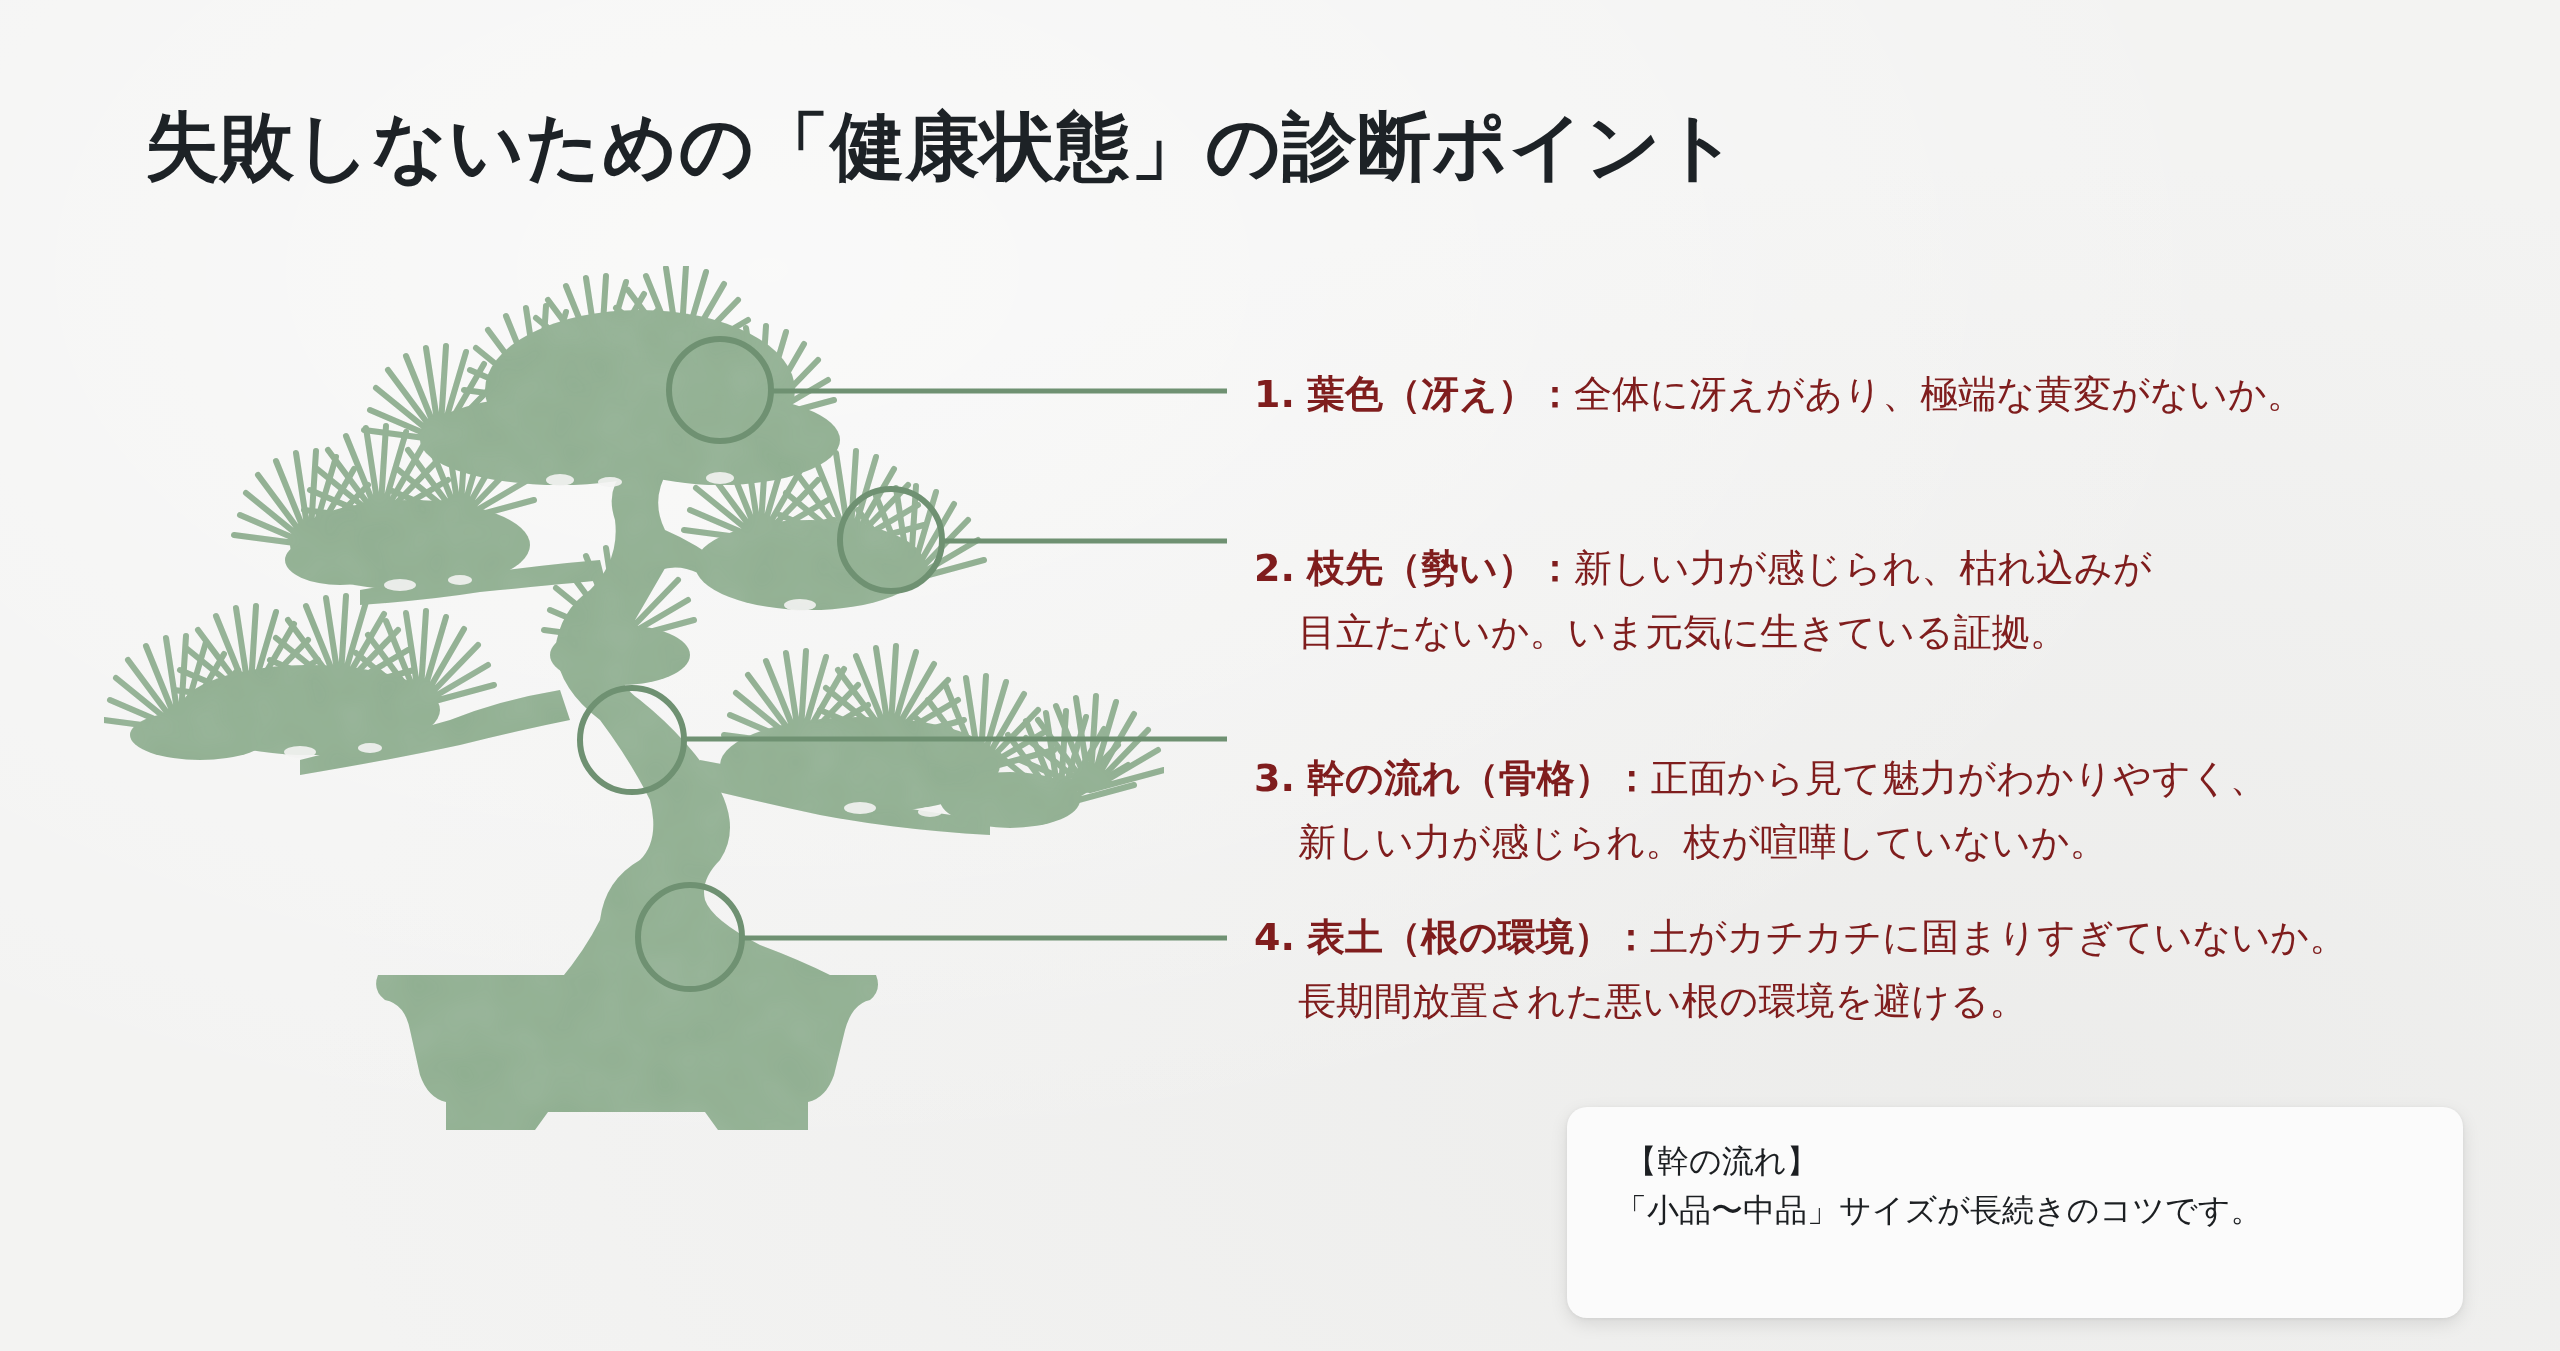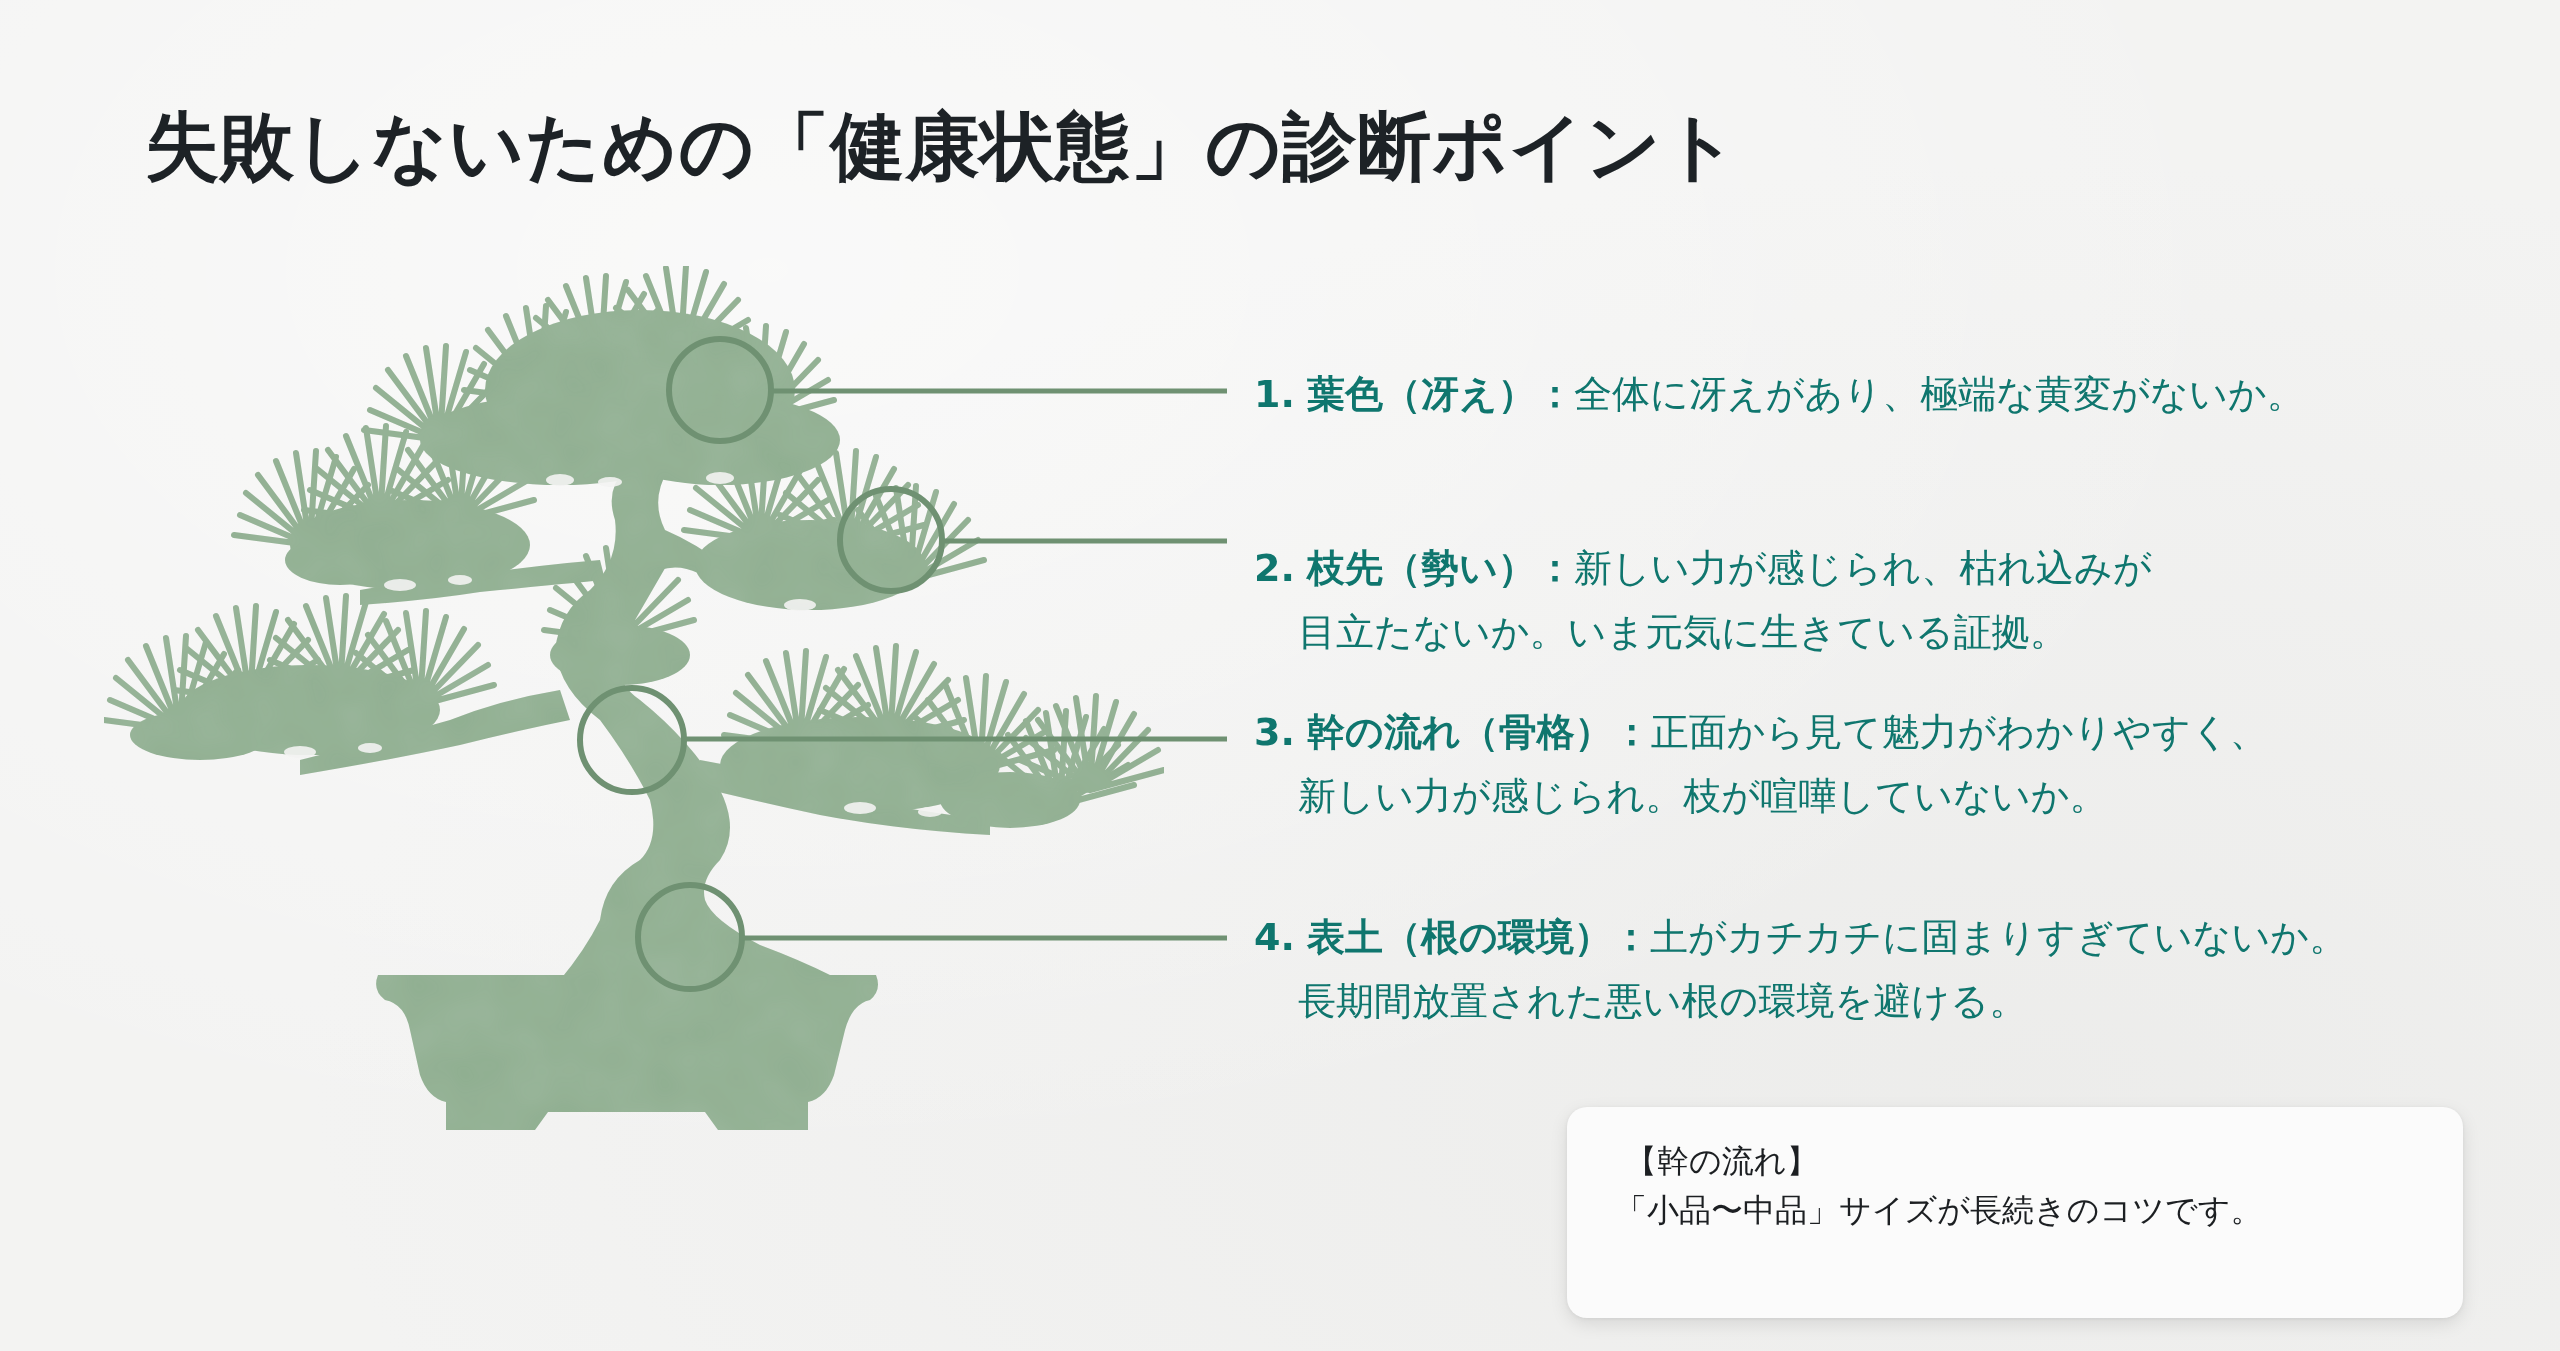--- a/index.html
+++ b/index.html
@@ -37,30 +37,30 @@
       left: 0;
       top: 0;
       width: 2560px;
       height: 1351px;
     }
     .point {
       position: absolute;
       left: 1254px;
       font-size: 38px;
       line-height: 64px;
-      color: #0f766e;
+      color: #7f1d1d;
       white-space: nowrap;
     }
     .point .line1 { display: block; }
     .point .line2 { display: block; padding-left: 44px; }
     .point .label { font-weight: bold; }
     .point .num { font-weight: bold; }
     .point-1 { top: 362px; }
     .point-2 { top: 536px; }
-    .point-3 { top: 700px; }
+    .point-3 { top: 746px; }
     .point-4 { top: 905px; }
 
     .tip-box {
       position: absolute;
       left: 1567px;
       top: 1107px;
       width: 896px;
       height: 211px;
       background: #fbfbfb;
       border-radius: 20px;

